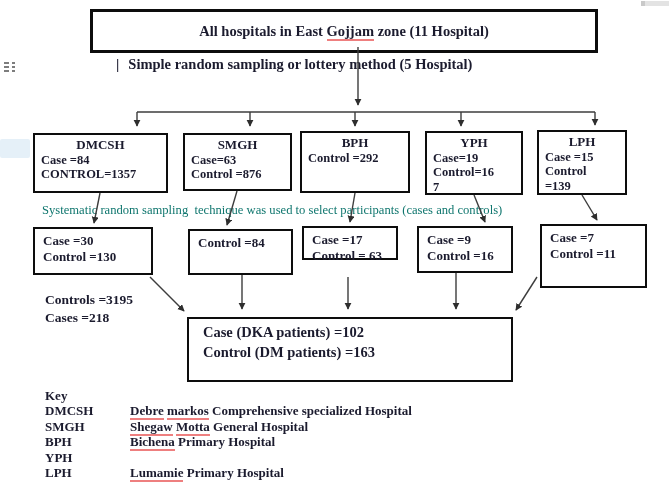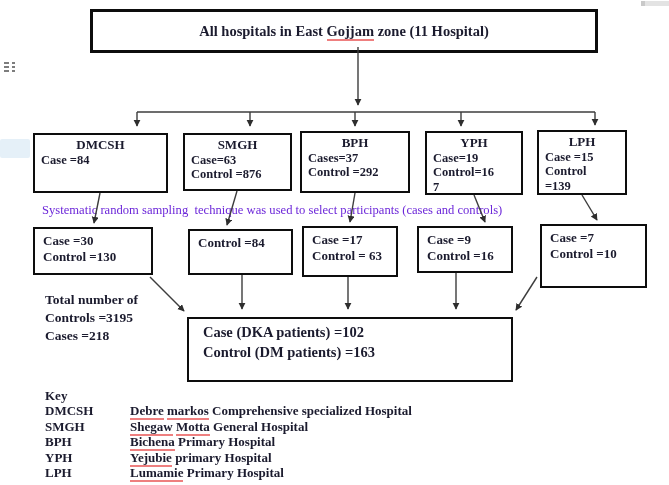--- a/index.html
+++ b/index.html
@@ -15,21 +15,21 @@
   .ghost-text{position:absolute;left:60px;top:143px;font-size:15px;font-weight:bold;color:#b9d7e8;opacity:.75;letter-spacing:1px;}
   
   .top-box{position:absolute;left:90px;top:9px;width:502px;height:38px;border:3px solid #0d0d0d;background:#fff;
     display:flex;align-items:center;justify-content:center;font-weight:bold;font-size:14.5px;}
   .red-u{border-bottom:2px solid #ee7f7f;}
   .sampling{position:absolute;left:116px;top:56px;font-weight:bold;font-size:14.5px;white-space:pre;}
   .sampling .bar{font-size:15px;margin-right:9px;}
   .hbox{position:absolute;border:2px solid #0d0d0d;background:#fff;font-weight:bold;font-size:12.5px;line-height:14.5px;padding:3px 0 0 6px;box-sizing:border-box;}
   .hbox .hname{text-align:center;padding-right:6px;font-size:13px;}
   .sbox{position:absolute;border:2px solid #0d0d0d;background:#fff;font-weight:bold;font-size:13px;line-height:16px;padding:4px 0 0 8px;box-sizing:border-box;}
-  .note{position:absolute;left:42px;top:203px;font-size:12.6px;white-space:pre;color:#6d28d9;}
+  .note{position:absolute;left:42px;top:203px;font-size:12.6px;white-space:pre;color:#0f766e;}
   .totals{position:absolute;left:45px;top:291px;font-weight:bold;font-size:13.5px;line-height:18px;}
   .final-box{position:absolute;left:187px;top:317px;width:326px;height:65px;border:2px solid #0d0d0d;background:#fff;
     font-weight:bold;font-size:14.5px;line-height:20px;padding:3px 0 0 14px;box-sizing:border-box;}
   .key-block{position:absolute;left:45px;top:388px;font-weight:bold;font-size:13px;line-height:15.4px;}
   .key-row{display:flex;}
   .key-abbr{width:85px;flex:0 0 85px;}
   .connectors{position:absolute;left:0;top:0;pointer-events:none;z-index:6;}
 </style>
 </head>
 <body>
@@ -45,33 +45,34 @@
       <i></i>
       <i></i>
   </div>
   <div class="ghost-pill"></div>
   <div class="ghost-text">ular Snip</div>
 
   <div class="top-box">
     <span><span>All hospitals in East </span><span class="red-u">Gojjam</span><span> zone (11 Hospital)</span></span>
   </div>
 
+  <div class="sampling"><span class="bar">|</span><span>Simple random sampling or lottery method (5 Hospital)</span></div>
 
   <div class="hbox" style="left:33px;top:133px;width:135px;height:60px">
     <div class="hname">DMCSH</div>
     <div>Case =84</div>
+    <div>CONTROL=1357</div>
   </div>
   <div class="hbox" style="left:183px;top:133px;width:109px;height:58px">
     <div class="hname">SMGH</div>
     <div>Case=63</div>
     <div>Control =876</div>
   </div>
   <div class="hbox" style="left:300px;top:131px;width:110px;height:62px">
     <div class="hname">BPH</div>
-    <div>Cases=37</div>
     <div>Control =292</div>
   </div>
   <div class="hbox" style="left:425px;top:131px;width:98px;height:64px">
     <div class="hname">YPH</div>
     <div>Case=19</div>
     <div>Control=16</div>
     <div>7</div>
   </div>
   <div class="hbox" style="left:537px;top:130px;width:90px;height:65px">
     <div class="hname">LPH</div>
@@ -82,35 +83,34 @@
 
   <div class="note">Systematic random sampling  technique was used to select participants (cases and controls)</div>
 
   <div class="sbox" style="left:33px;top:227px;width:120px;height:48px">
     <div>Case =30</div>
     <div>Control =130</div>
   </div>
   <div class="sbox" style="left:188px;top:229px;width:105px;height:46px">
     <div>Control =84</div>
   </div>
-  <div class="sbox" style="left:302px;top:226px;width:96px;height:51px">
+  <div class="sbox" style="left:302px;top:226px;width:96px;height:34px">
     <div>Case =17</div>
     <div>Control = 63</div>
   </div>
   <div class="sbox" style="left:417px;top:226px;width:96px;height:47px">
     <div>Case =9</div>
     <div>Control =16</div>
   </div>
   <div class="sbox" style="left:540px;top:224px;width:107px;height:64px">
     <div>Case =7</div>
-    <div>Control =10</div>
+    <div>Control =11</div>
   </div>
 
   <div class="totals">
-    <div>Total number of</div>
     <div>Controls =3195</div>
     <div>Cases =218</div>
   </div>
 
   <div class="final-box">
     <div>Case (DKA patients) =102</div>
     <div>Control (DM patients) =163</div>
   </div>
 
   <div class="key-block">
@@ -122,21 +122,20 @@
     <div class="key-row">
       <span class="key-abbr">SMGH</span>
       <span><span class="red-u">Shegaw</span><span> </span><span class="red-u">Motta</span><span> General Hospital</span></span>
     </div>
     <div class="key-row">
       <span class="key-abbr">BPH</span>
       <span><span class="red-u">Bichena</span><span> Primary Hospital</span></span>
     </div>
     <div class="key-row">
       <span class="key-abbr">YPH</span>
-      <span><span class="red-u">Yejubie</span><span> primary Hospital</span></span>
     </div>
     <div class="key-row">
       <span class="key-abbr">LPH</span>
       <span><span class="red-u">Lumamie</span><span> Primary Hospital</span></span>
     </div>
   </div>
 
   <svg class="connectors" width="669" height="485" viewBox="0 0 669 485">
     <defs>
       <marker id="ah" markerWidth="8" markerHeight="8" refX="6.2" refY="3.5" orient="auto" markerUnits="userSpaceOnUse">

